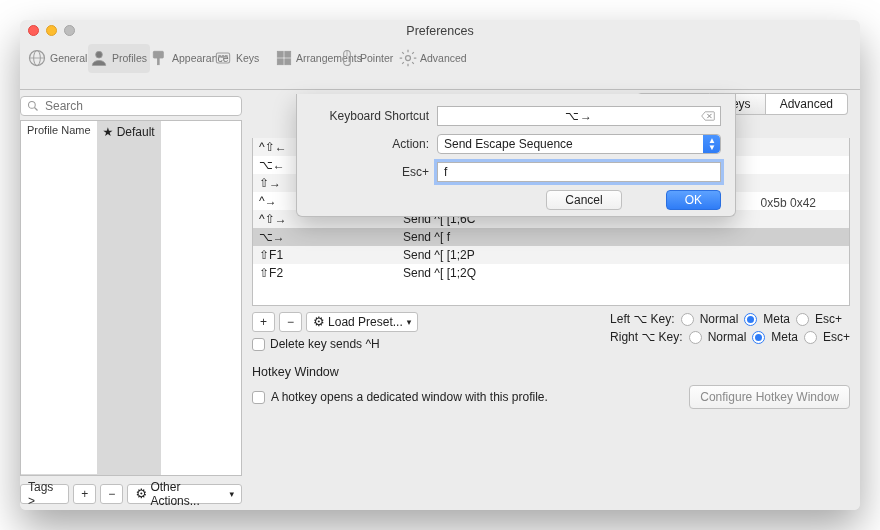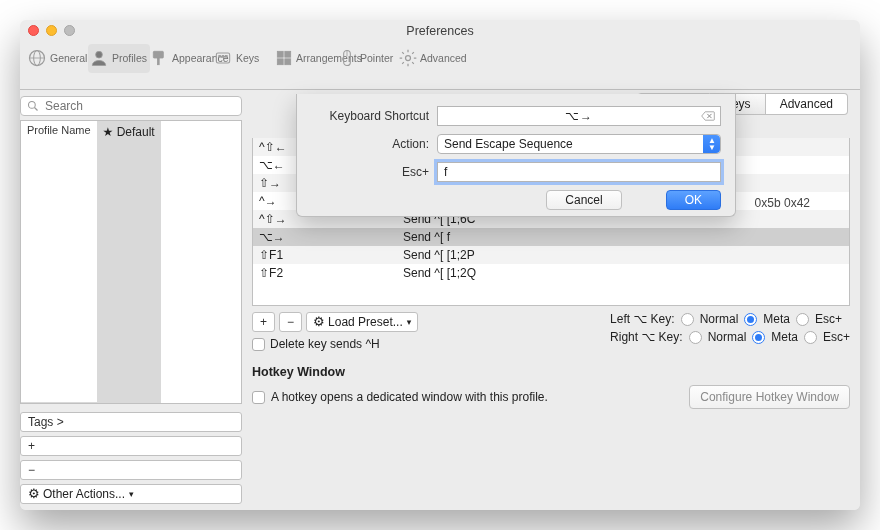--- a/index.html
+++ b/index.html
@@ -49,46 +49,46 @@
   
   .content { flex:1; background:var(--mac-bg); display:flex; padding:6px 10px 0 0; gap:10px; }
   .sidebar { width:222px; display:flex; flex-direction:column; gap:4px; }
   .search-wrap { display:flex; align-items:center; background:#fff; border:1px solid var(--border); border-radius:4px; padding:2px 6px; height:20px; }
   .search-wrap svg { width:12px; height:12px; fill:#9a9a9a; margin-right:4px; }
   .search-input { border:none; outline:none; flex:1; font-size:12px; color:#9a9a9a; }
   .profiles-table { background:#fff; border:1px solid var(--border); flex:1; display:flex; flex-direction:row; }
   .pt-header { padding:3px 6px; font-size:11px; color:#3a3a3a; border-bottom:1px solid var(--border-light); background:#fff; }
   .pt-row { padding:4px 6px; }
   .pt-row.sel { background:var(--selected); }
-  .sidebar-bottom { display:flex; gap:4px; padding:4px 0 6px;flex-direction:column; }
+  .sidebar-bottom { display:flex; gap:4px; padding:4px 0 6px; }
   .btn-sq { background:#fff; border:1px solid var(--border); height:20px; padding:0 7px; display:flex; align-items:center; border-radius:3px; font-size:12px; color:#303030;}
   .btn-sq .chev { margin-left:4px; font-size:9px; }
   .gear::before { content:"⚙"; font-size:13px; line-height:1; }
   
   .main { flex:1; display:flex; flex-direction:column; position:relative; }
   .keymap { background:#fff; border:1px solid var(--border); height:168px; overflow:hidden; display:flex; margin-top:42px; border-top:none;}
   .keymap-inner { flex:1; overflow:auto; }
   .km-row { display:flex; height:18px; align-items:center; }
   .km-row:nth-child(odd) { background:var(--row-alt); }
   .km-row.sel { background:#cfcfcf; }
   .km-key { width:150px; padding-left:6px; }
   .km-act { flex:1; }
-  .hex-row { position:absolute; top:100px; right:40px; font-size:12px; color:#444; z-index:1; }
+  .hex-row { position:absolute; top:100px; right:34px; font-size:12px; color:#444; z-index:1; }
   
   .km-controls { display:flex; align-items:center; gap:4px; margin-top:6px; }
   .select-like { background:#fff; border:1px solid var(--border); height:20px; border-radius:3px; display:flex; align-items:center; padding:0 6px; font-size:12px;}
   .select-like .chev { margin-left:4px; font-size:9px; }
   .checkbox-row { display:flex; align-items:center; gap:5px; margin-top:5px; font-size:12px; color:#2c2c2c;}
   .checkbox { width:13px; height:13px; background:#fff; border:1px solid #aeaeae; border-radius:3px; }
   .mod-keys { position:absolute; right:0; display:flex; flex-direction:column; gap:4px; }
   .mod-row { display:flex; align-items:center; gap:6px; font-size:12px;}
   .radio { width:13px; height:13px; border:1px solid #aeaeae; border-radius:50%; background:#fff; display:inline-flex; align-items:center; justify-content:center;}
   .radio.checked { border-color:var(--accent); }
   .radio.checked::after { content:""; width:7px; height:7px; background:var(--accent); border-radius:50%; }
-  .section-hdr { font-weight:700; font-size:12.5px; margin-top:14px; }
+  .section-hdr { font-weight:400; font-size:12.5px; margin-top:14px; }
   .hotkey-row { display:flex; align-items:center; gap:6px; margin-top:6px; }
   .macbtn { background:linear-gradient(#fdfdfd,#f1f1f1); border:1px solid var(--border); border-radius:4px; height:24px; padding:0 10px; font-size:12px; color:#8a8a8a; }
   
   .sheet-mask { position:absolute; left:276px; top:74px; width:440px; height:123px; background:var(--mac-bg); border:1px solid #bdbdbd; border-top:none; border-radius:0 0 6px 6px; box-shadow:0 10px 25px rgba(0,0,0,0.22); z-index:20; padding:12px 14px 10px;}
   .sheet-row { display:flex; align-items:center; margin-bottom:8px; gap:8px;}
   .sheet-label { width:118px; text-align:right; font-size:12px; color:#333; }
   .sheet-field { flex:1; background:#fff; border:1px solid #b5b5b5; height:20px; border-radius:0; display:flex; align-items:center; padding:0 6px; font-size:12px; position:relative;}
   .sheet-field.focus { box-shadow:0 0 0 3px rgba(100,160,255,0.55); }
   .clear-x { position:absolute; right:4px; width:16px; height:14px; display:flex; align-items:center; justify-content:center; }
   .clear-x svg { width:14px; height:12px; fill:#888; }

